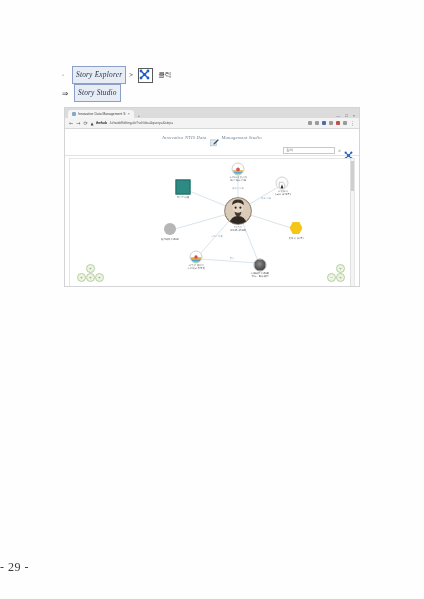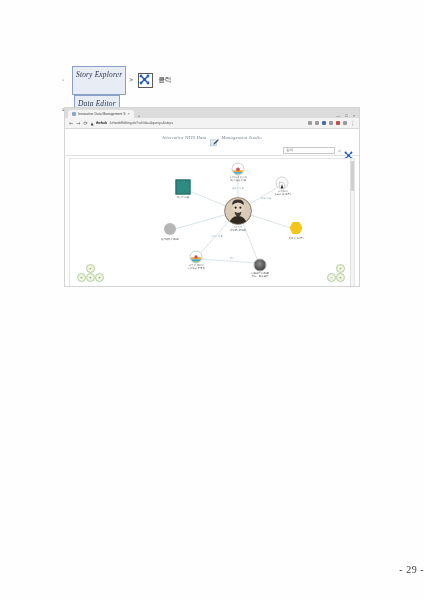--- a/index.html
+++ b/index.html
@@ -28,21 +28,21 @@
   .bullet-mark{
     font-size:6px;color:#333;width:7px;display:inline-block;
   }
   .arrow-mark{
     font-size:7.5px;color:#333;width:9px;display:inline-block;
   }
   .boxed{
     display:inline-block;
     border:1px solid #8aa0c8;
     background:#e8edf5;
-    padding:0px 3px 12px 3px;
+    padding:0px 3px 1px 3px;
     font-style:italic;
     font-size:7.4px;
     color:#26314a;
     letter-spacing:.2px;
   }
   .kr{font-family:"DejaVu Sans", sans-serif;font-size:6.6px;color:#1a1a1a;}
   .gt{font-size:7px;color:#222;}
   .icon-inline{
     display:inline-block;
     width:13px;height:13px;
@@ -231,23 +231,23 @@
     border:.5px solid #9a9a9a;
   }
   .nd-doc{
     width:11px;height:11px;border-radius:50%;background:#fdfdfd;
     border:.5px solid #d2d2d2;position:relative;overflow:hidden;
   }
 
   
   .footer{
     position:absolute;left:0;right:0;bottom:24px;
-    text-align:right;
+    text-align:left;
     font-family:"Liberation Serif", serif;
-    font-size:10px;color:#3a3a3a;
+    font-size:12px;color:#3a3a3a;
     letter-spacing:.5px;
   }
 </style>
 </head>
 <body>
 
 <div class="page">
 
   <div class="instructions">
 
@@ -264,21 +264,21 @@
           <circle cx="2" cy="9" r="1.4" fill="#1f5fc4"></circle>
           <circle cx="9" cy="9" r="1.4" fill="#1f5fc4"></circle>
           <circle cx="5.5" cy="5.5" r="1.6" fill="#1f5fc4"></circle>
         </svg>
       </span>
       <span class="kr">클릭</span>
     </div>
 
     <div class="line">
       <span class="arrow-mark">⇒</span>
-      <span class="boxed">Data Editor</span>
+      <span class="boxed">Story Studio</span>
     </div>
 
   </div>
 
   <div class="shot">
 
     <div class="chrome-tabs">
       <div class="tab">
         <span class="tab-fav"></span>
         <span class="tab-title">Innovative Data Management S</span>

